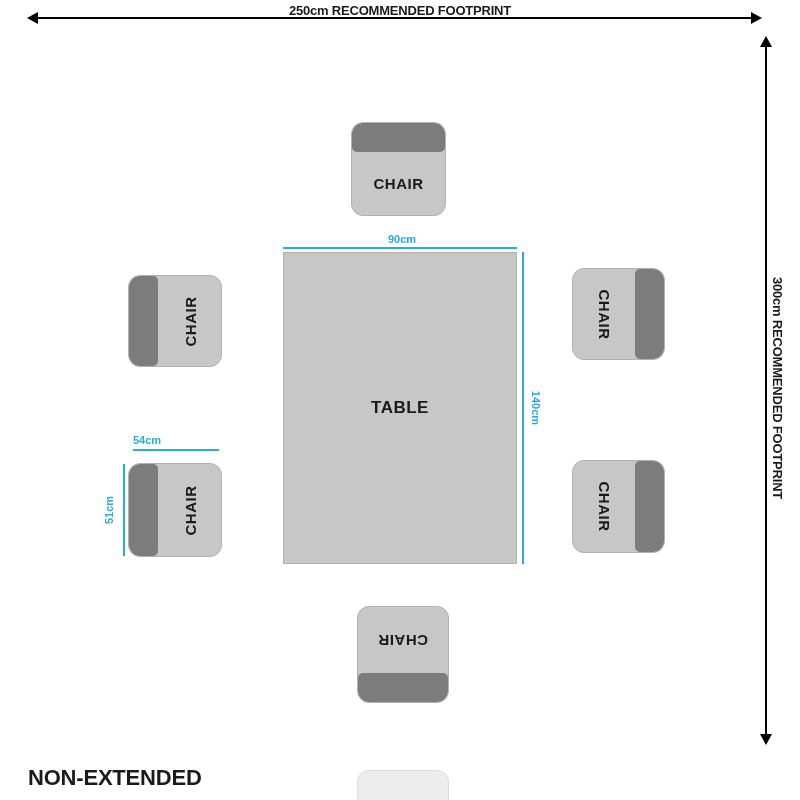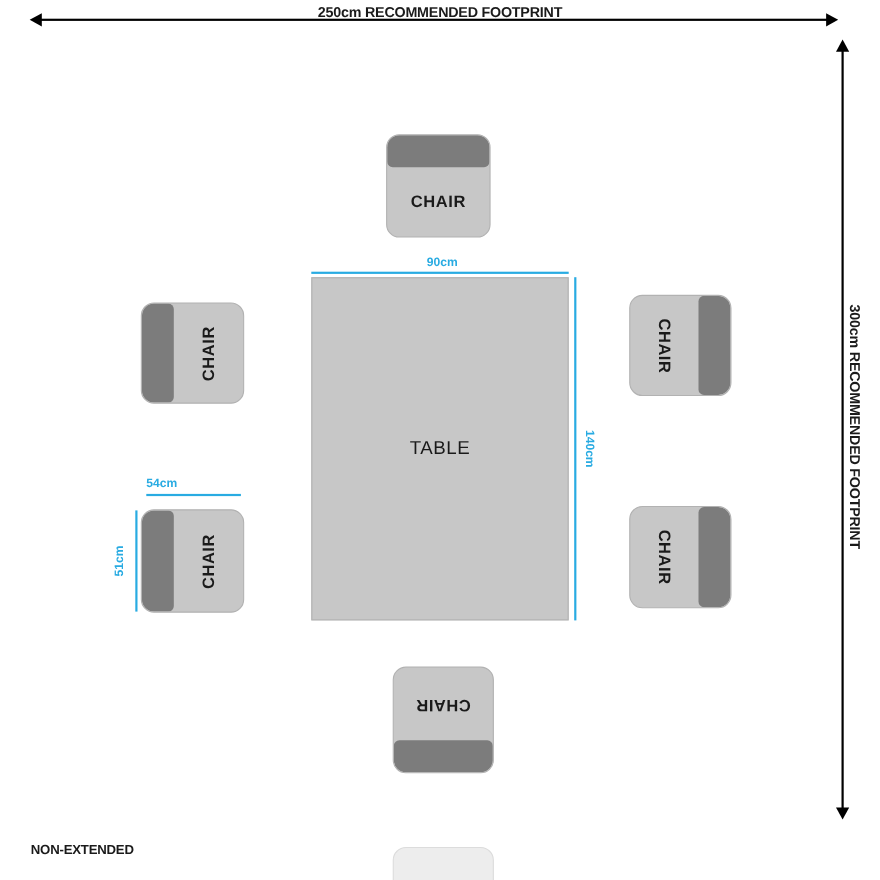--- a/index.html
+++ b/index.html
@@ -75,21 +75,21 @@
   .table {
     position: absolute;
     left: 283px; top: 252px;
     width: 234px; height: 312px;
     background: var(--furniture-fill, #c7c7c7);
     border: 1px solid #b2b2b2;
     box-sizing: border-box;
     display: flex; align-items: center; justify-content: center;
   }
   .table-label {
-    font-size: 17px; font-weight: normal;
+    font-size: 17px; font-weight: bold;
     color: var(--text-color, #1a1a1a);
     letter-spacing: 0.5px;
     text-align: right;
   }
 
   
   .chair {
     position: absolute;
     background: var(--furniture-fill, #c7c7c7);
     border: 1px solid #b2b2b2;
@@ -164,21 +164,21 @@
   }
   .dim-label.table-w { left: 285px; top: 234px; width: 234px; text-align: center; }
   .dim-label.table-l { left: 535px; top: 408px; transform: translate(-50%, -50%) rotate(90deg); }
   .dim-label.chair-w { left: 133px; top: 435px; width: 86px; }
   .dim-label.chair-d { left: 109px; top: 510px; transform: translate(-50%, -50%) rotate(-90deg); }
 
   
   .mode-label {
     position: absolute;
     left: 28px; top: 765px;
-    font-size: 12px; font-weight: 800;
+    font-size: 22px; font-weight: 800;
     color: var(--text-color, #1a1a1a);
     letter-spacing: -0.2px;
   }
 </style>
 </head>
 <body>
 
 <div class="stage">
 
   <div class="footprint-label top">250cm RECOMMENDED FOOTPRINT</div>

